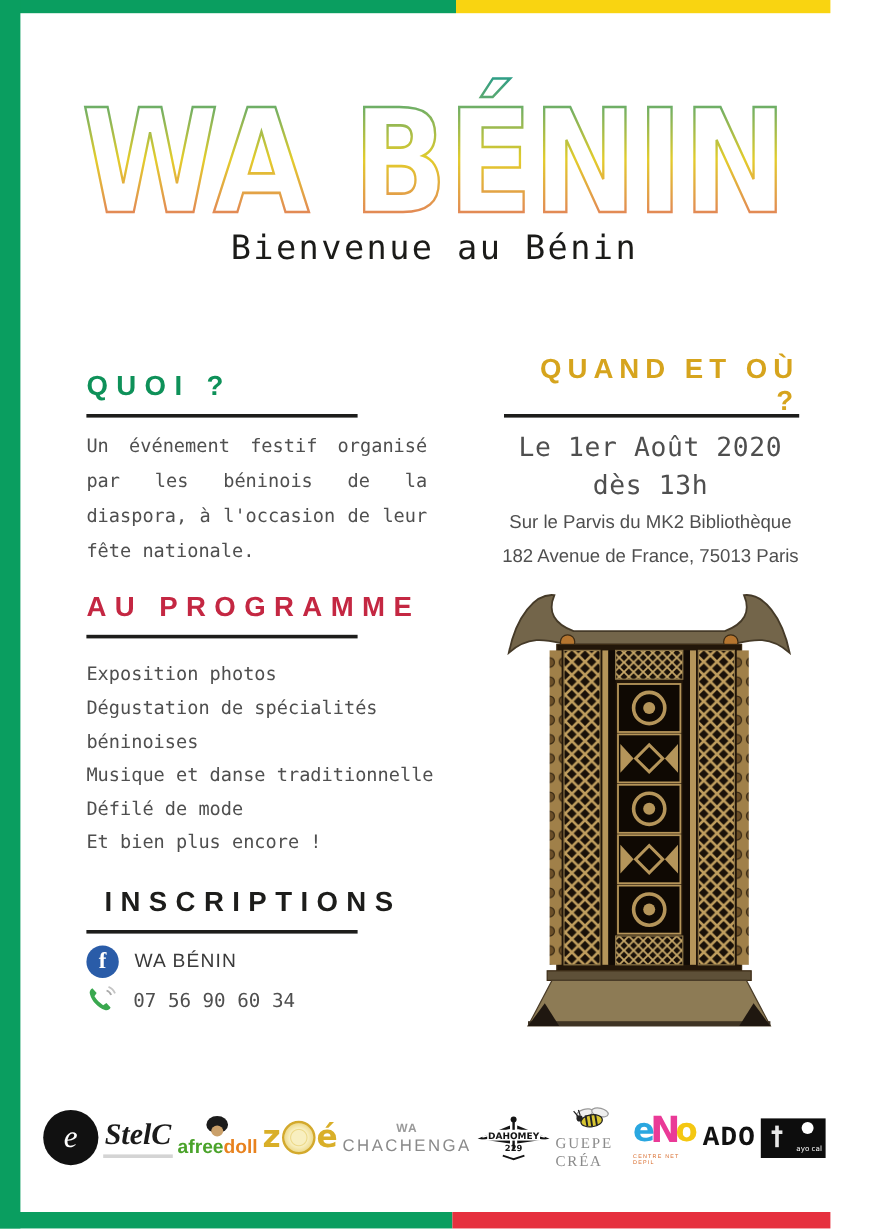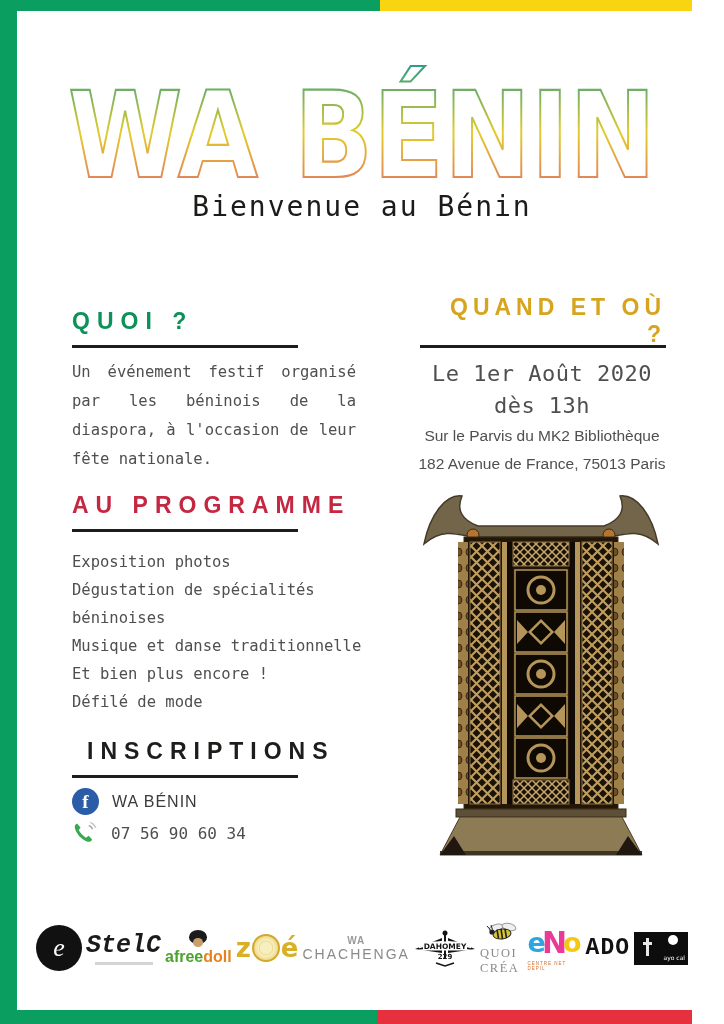--- a/index.html
+++ b/index.html
@@ -49,21 +49,21 @@
   .phone-label{font-family:"DejaVu Sans Mono",monospace;font-size:16px;color:#4f4f4f;}
   
   .door{position:absolute;left:416px;top:480px;}
   
   .sponsors{position:absolute;left:36px;top:912px;width:652px;height:72px;
             display:flex;align-items:center;justify-content:space-between;gap:4px;}
   .lg{display:flex;flex-direction:column;align-items:center;justify-content:center;}
   .e-circ{width:46px;height:46px;border-radius:50%;background:#111;color:#fff;
           display:flex;align-items:center;justify-content:center;
           font-family:"Liberation Serif",serif;font-style:italic;font-size:26px;}
-  .stelc{font-family:Liberation Mono, monospace;font-style:italic;font-weight:700;font-size:25px;color:#1b1b1b;}
+  .stelc{font-family:Liberation Serif, serif;font-style:italic;font-weight:700;font-size:25px;color:#1b1b1b;}
   .stelc-sub{width:58px;height:3px;background:#d4d4d4;margin-top:2px;}
   .doll-head{width:18px;height:14px;background:#1b1b1b;border-radius:50% 50% 46% 46%;position:relative;margin-bottom:4px;}
   .doll-head::after{content:"";position:absolute;left:4px;bottom:-3px;width:10px;height:9px;background:#caa06a;border-radius:50%;}
   .afree{font-weight:700;font-size:16px;color:#4aa32a;}
   .adoll{font-weight:700;font-size:16px;color:#e8821e;}
   .zoe{display:flex;align-items:center;}
   .zoe span{font-family:"DejaVu Sans",sans-serif;font-weight:700;font-size:26px;color:#d9af28;}
   .zoe-o{width:24px;height:24px;border-radius:50%;border:2px solid #d3a92c;margin:0 1px;
          background:radial-gradient(circle,#f8efc0 35%,#ecd886 40%,#f8efc0 45%,#ecd886 75%,#f8efc0 80%);}
   .cha-top{font-size:10px;font-weight:700;color:#9a9a9a;letter-spacing:1px;}
@@ -118,22 +118,22 @@
     <div class="quand-l2">Sur le Parvis du MK2 Bibliothèque</div>
     <div class="quand-l2">182 Avenue de France, 75013 Paris</div>
   </div>
 
   <div class="sec-h h-prog">AU PROGRAMME</div>
   <div class="rule r-prog"></div>
   <div class="prog-list">
     <div>Exposition photos</div>
     <div>Dégustation de spécialités béninoises</div>
     <div>Musique et danse traditionnelle</div>
+    <div>Défilé de mode</div>
     <div>Et bien plus encore !</div>
-    <div>Défilé de mode</div>
   </div>
 
   <div class="sec-h h-insc">INSCRIPTIONS</div>
   <div class="rule r-insc"></div>
   <div class="contact-row row-fb">
     <span class="fb-icon">f</span>
     <span class="contact-label">WA BÉNIN</span>
   </div>
   <div class="contact-row row-ph">
     <svg width="26" height="26" viewBox="0 0 24 24">
@@ -259,21 +259,21 @@
 
     <div class="lg">
       <svg width="40" height="24" viewBox="0 0 40 24">
         <ellipse cx="14" cy="8" rx="7" ry="3.5" fill="#efefef" stroke="#9a9a9a" transform="rotate(-18 14 8)"></ellipse>
         <ellipse cx="27" cy="7" rx="7" ry="3.5" fill="#efefef" stroke="#9a9a9a" transform="rotate(14 27 7)"></ellipse>
         <ellipse cx="20" cy="14" rx="9" ry="5" fill="#d8c531" stroke="#222" transform="rotate(-8 20 14)"></ellipse>
         <path d="M15,9.5 L16.5,18.5 M19,9 L20.5,18.8 M23,9 L24.5,18" stroke="#222" stroke-width="1.6"></path>
         <circle cx="10" cy="12" r="2.6" fill="#222"></circle>
         <path d="M8.5,10 L5,6 M10.5,9.5 L9,5" stroke="#222" stroke-width="1"></path>
       </svg>
-      <span class="guepe-label">QUOI CRÉA</span>
+      <span class="guepe-label">GUEPE CRÉA</span>
     </div>
 
     <div class="lg">
       <span class="cno-row">
         <span class="cno-c">e</span>
         <span class="cno-n">N</span>
         <span class="cno-o">o</span>
       </span>
       <span class="cno-sub">CENTRE NET DEPIL</span>
     </div>

